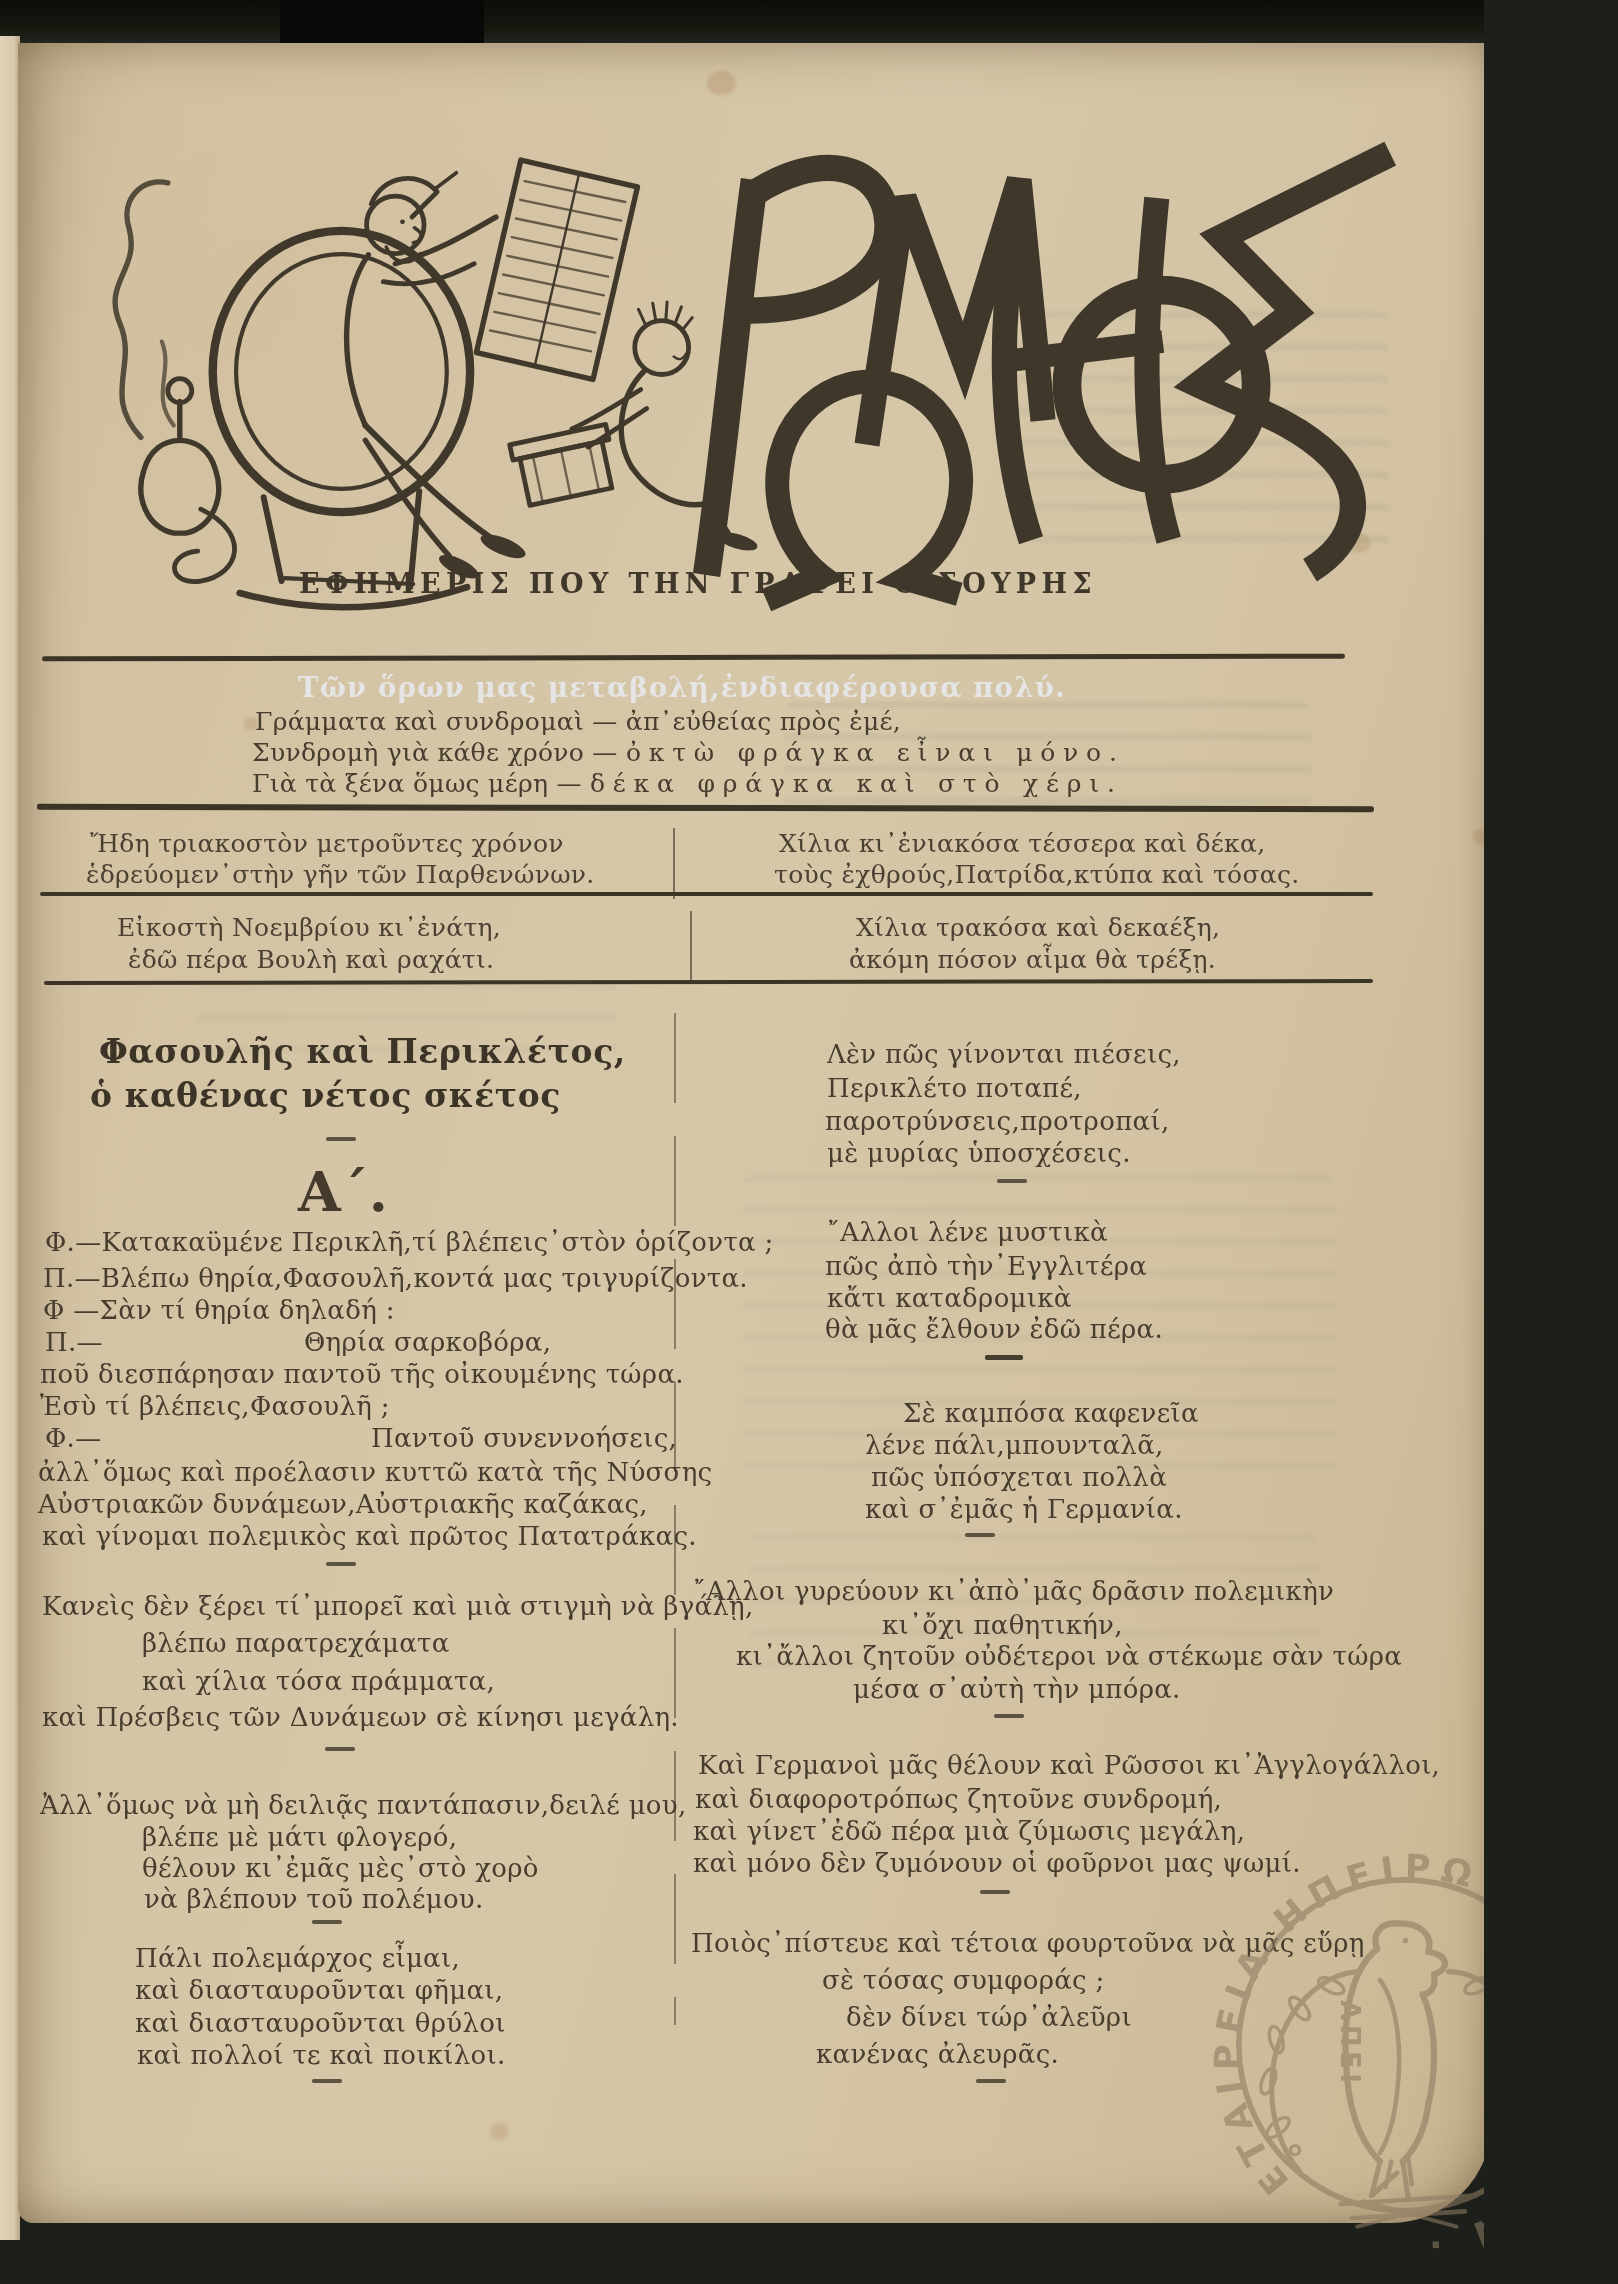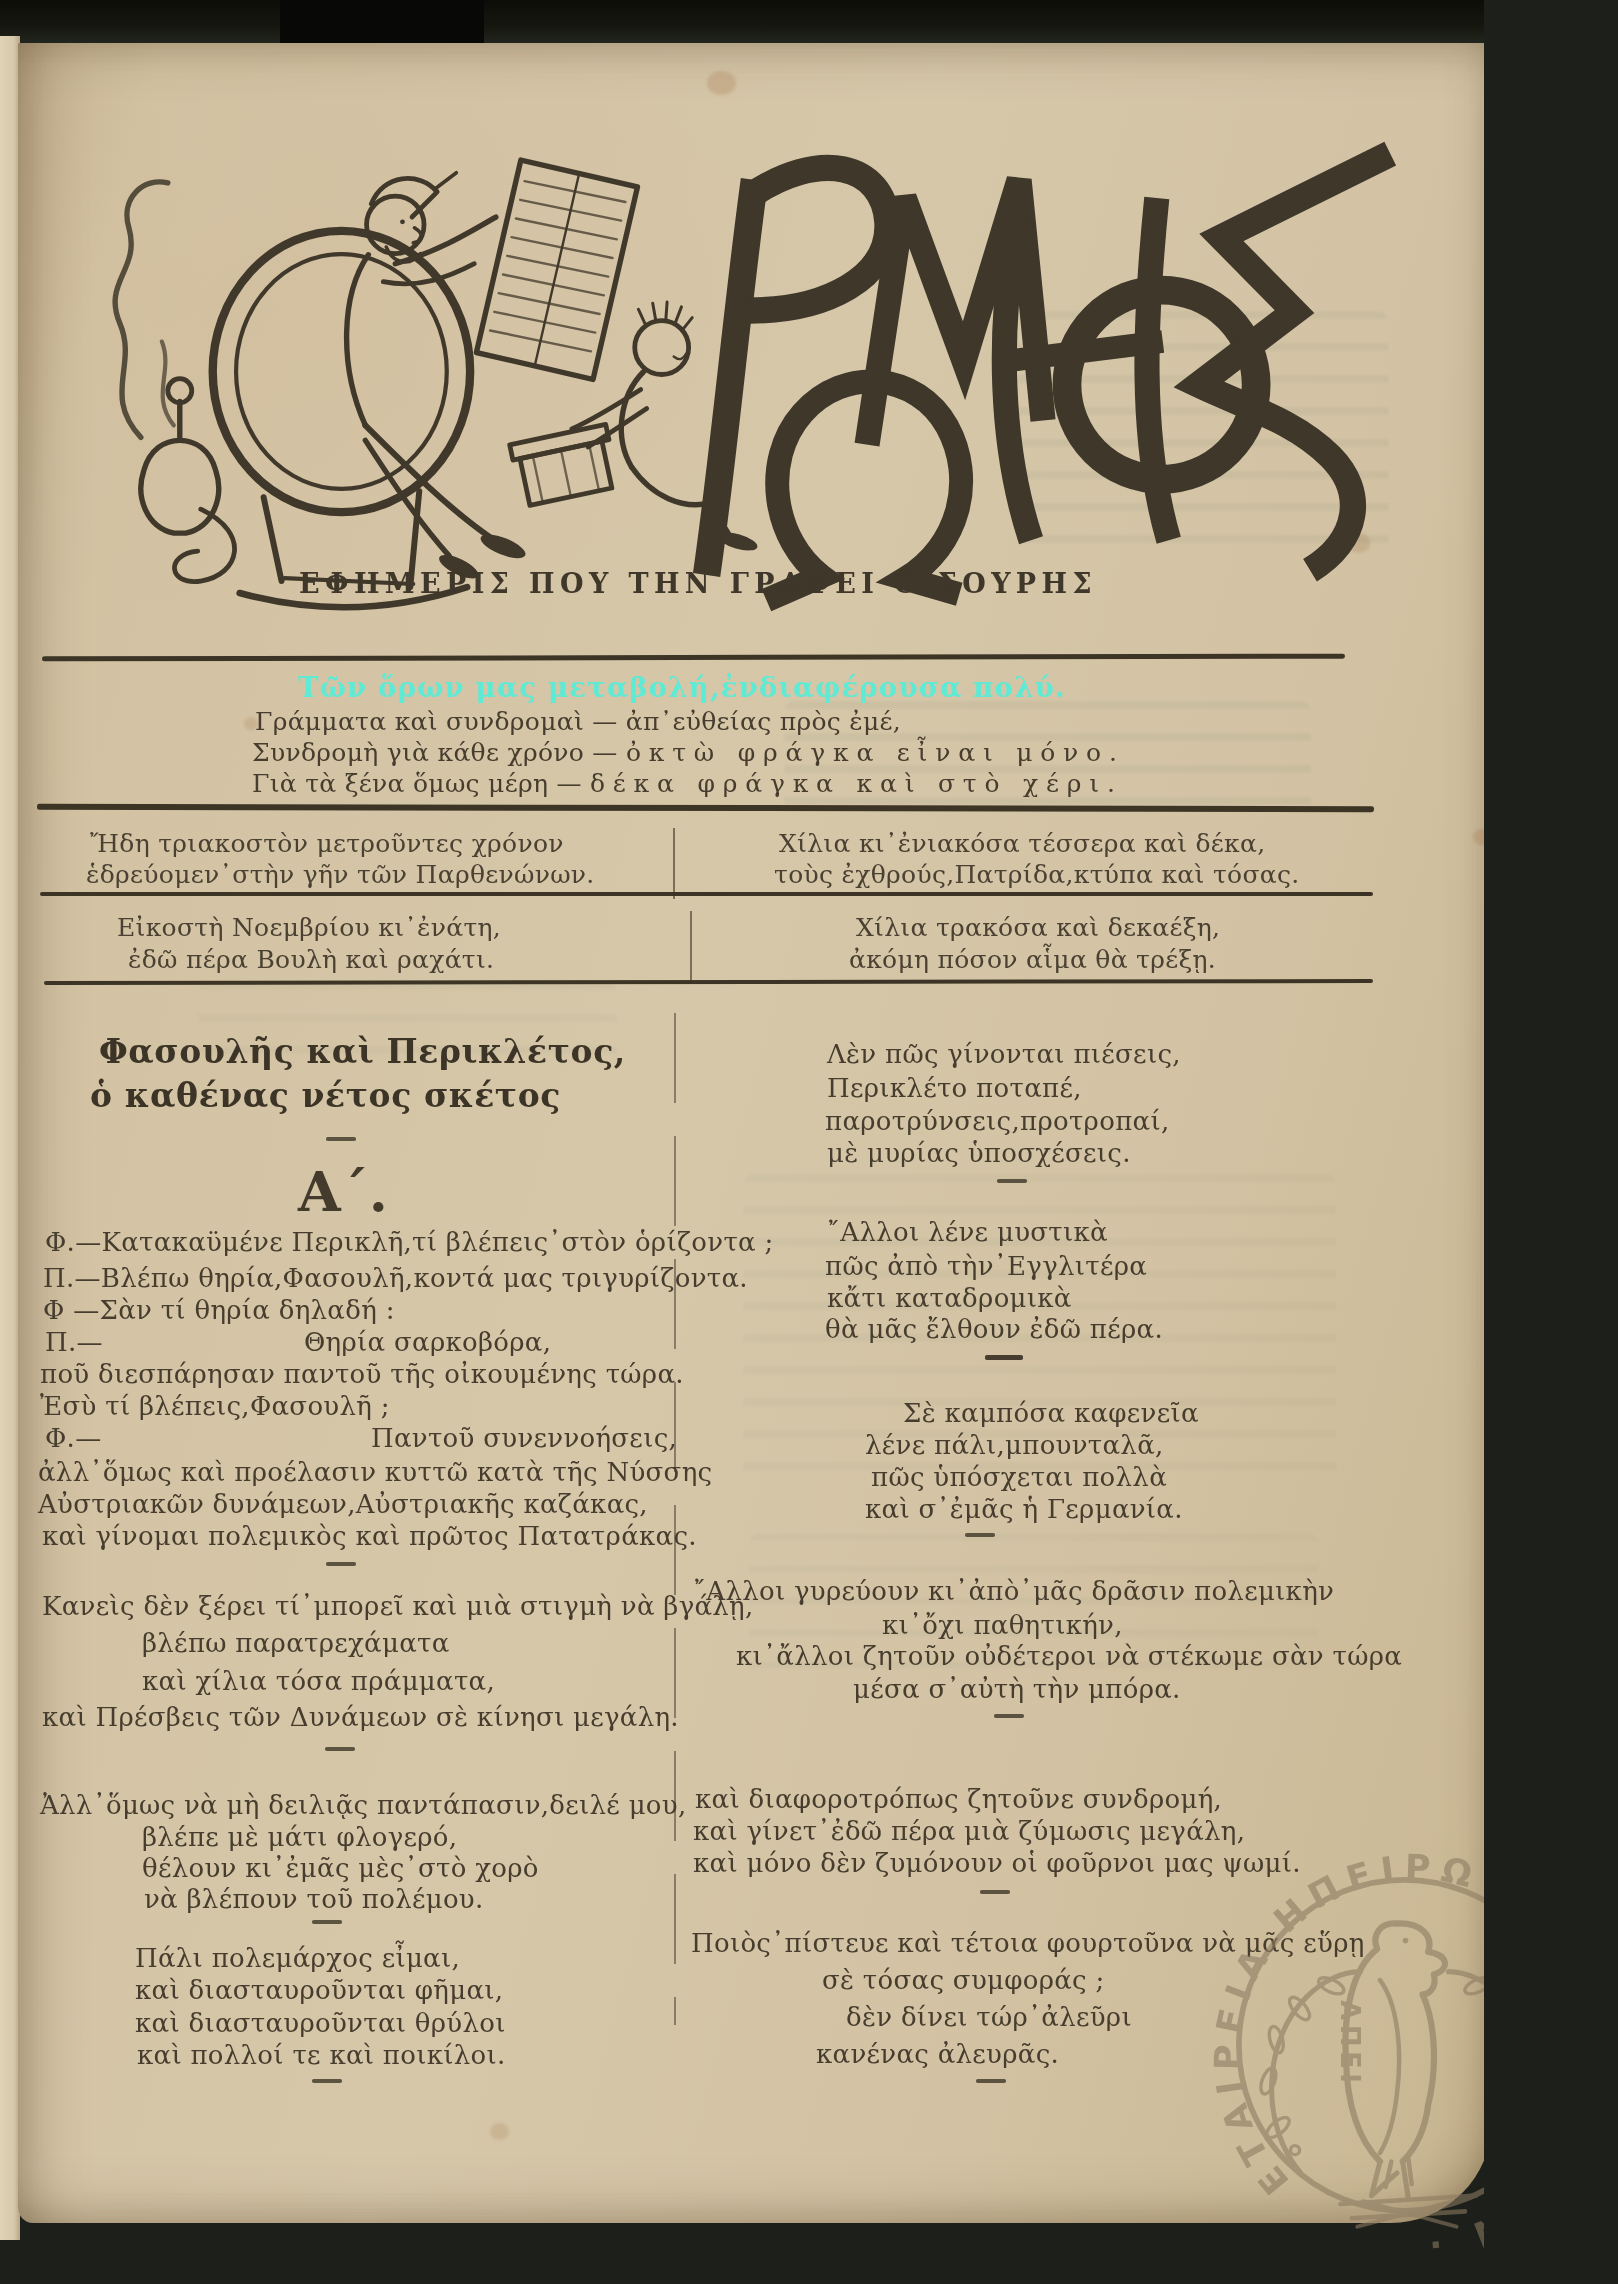--- a/index.html
+++ b/index.html
@@ -40,21 +40,21 @@
     box-shadow:inset 42px 0 54px -30px rgba(92,72,42,.38),
                inset -30px 0 42px -24px rgba(92,72,42,.28),
                inset 0 36px 48px -30px rgba(92,72,42,.30),
                inset 0 -42px 54px -36px rgba(92,72,42,.35);}
   .foxing{border-radius:50%;filter:blur(1.8px);}
 
   
   .ln{position:absolute;white-space:nowrap;line-height:1;color:#463d2e;
       font-size:26px;letter-spacing:0.3px;}
   .sub{font-size:27px;font-weight:700;letter-spacing:5.4px;color:#3f372a;}
-  .terms-h{font-size:27.5px;font-weight:700;letter-spacing:1.2px;color:#5eead4;}
+  .terms-h{font-size:27.5px;font-weight:700;letter-spacing:1.2px;color:#e5e5e5;}
   .terms-l{font-size:25px;}
   .spaced{letter-spacing:7.8px;}
   .epi{font-size:25px;color:#4a4132;}
   .atitle{font-size:33px;font-weight:700;color:#3c3426;letter-spacing:0.6px;}
   .asec{font-size:55px;font-weight:700;color:#443b2c;}
   .dlg{font-size:26px;}
 
   .rule{position:absolute;background:#3c3425;border-radius:2.4px;}
   .vdiv{position:absolute;width:1.8px;background:rgba(62,52,38,.6);}
   .vdiv-dashed{position:absolute;width:1.8px;
@@ -262,20 +262,21 @@
   <div class="ln" style="left:871px;top:1464px;">πῶς ὑπόσχεται πολλὰ</div>
   <div class="ln" style="left:865px;top:1496px;">καὶ σ᾽ἐμᾶς ἡ Γερμανία.</div>
   <div class="dash" style="left:965px;top:1533px;"></div>
 
   <div class="ln" style="left:693px;top:1578px;">῎Αλλοι γυρεύουν κι᾽ἀπὸ᾽μᾶς δρᾶσιν πολεμικὴν</div>
   <div class="ln" style="left:882px;top:1612px;">κι᾽ὄχι παθητικήν,</div>
   <div class="ln" style="left:736px;top:1643px;">κι᾽ἄλλοι ζητοῦν οὐδέτεροι νὰ στέκωμε σὰν τώρα</div>
   <div class="ln" style="left:853px;top:1676px;">μέσα σ᾽αὐτὴ τὴν μπόρα.</div>
   <div class="dash" style="left:994px;top:1714px;"></div>
 
+  <div class="ln" style="left:698px;top:1752px;">Καὶ Γερμανοὶ μᾶς θέλουν καὶ Ρῶσσοι κι᾽Ἀγγλογάλλοι,</div>
   <div class="ln" style="left:695px;top:1786px;">καὶ διαφοροτρόπως ζητοῦνε συνδρομή,</div>
   <div class="ln" style="left:693px;top:1818px;">καὶ γίνετ᾽ἐδῶ πέρα μιὰ ζύμωσις μεγάλη,</div>
   <div class="ln" style="left:693px;top:1850px;">καὶ μόνο δὲν ζυμόνουν οἱ φοῦρνοι μας ψωμί.</div>
   <div class="dash" style="left:980px;top:1890px;"></div>
 
   <div class="ln" style="left:691px;top:1930px;">Ποιὸς᾽πίστευε καὶ τέτοια φουρτοῦνα νὰ μᾶς εὕρῃ</div>
   <div class="ln" style="left:822px;top:1967px;">σὲ τόσας συμφοράς ;</div>
   <div class="ln" style="left:846px;top:2004px;">δὲν δίνει τώρ᾽ἀλεῦρι</div>
   <div class="ln" style="left:816px;top:2041px;">κανένας ἀλευρᾶς.</div>
   <div class="dash" style="left:976px;top:2079px;"></div>

